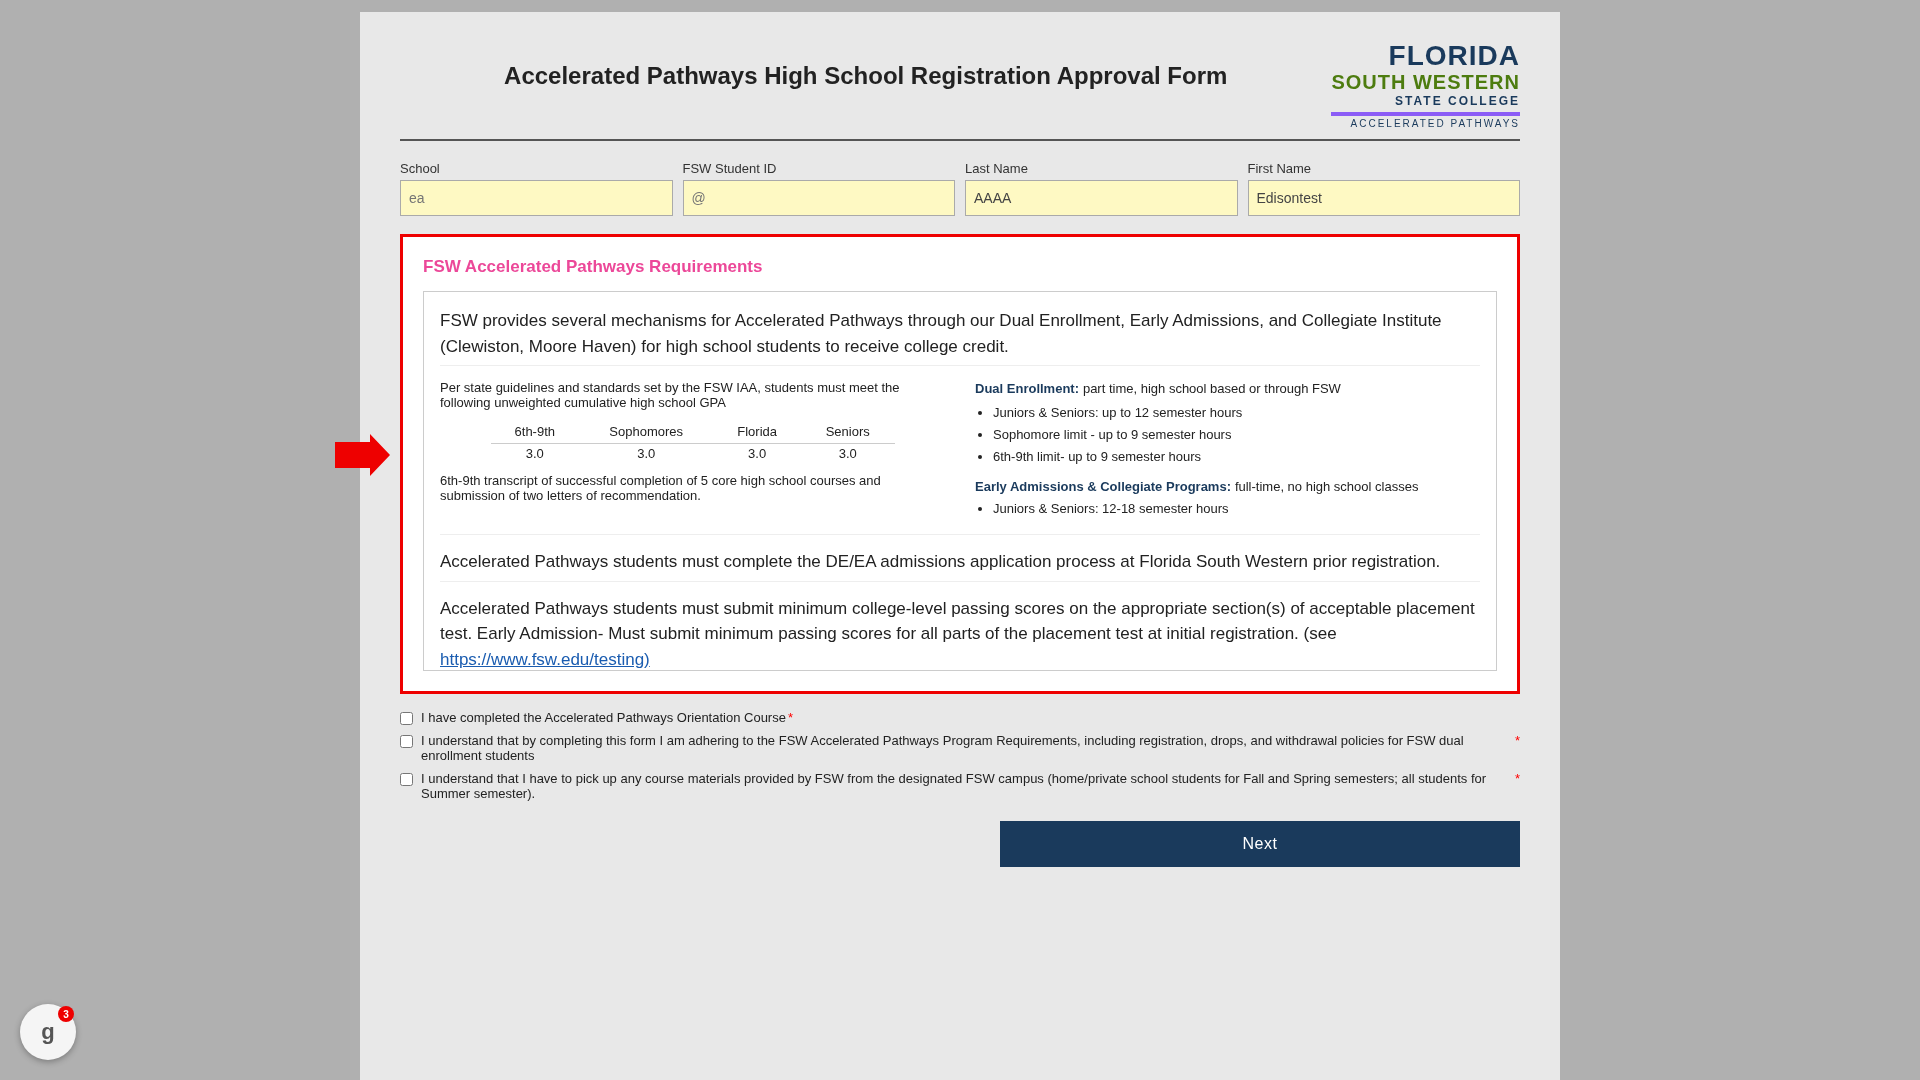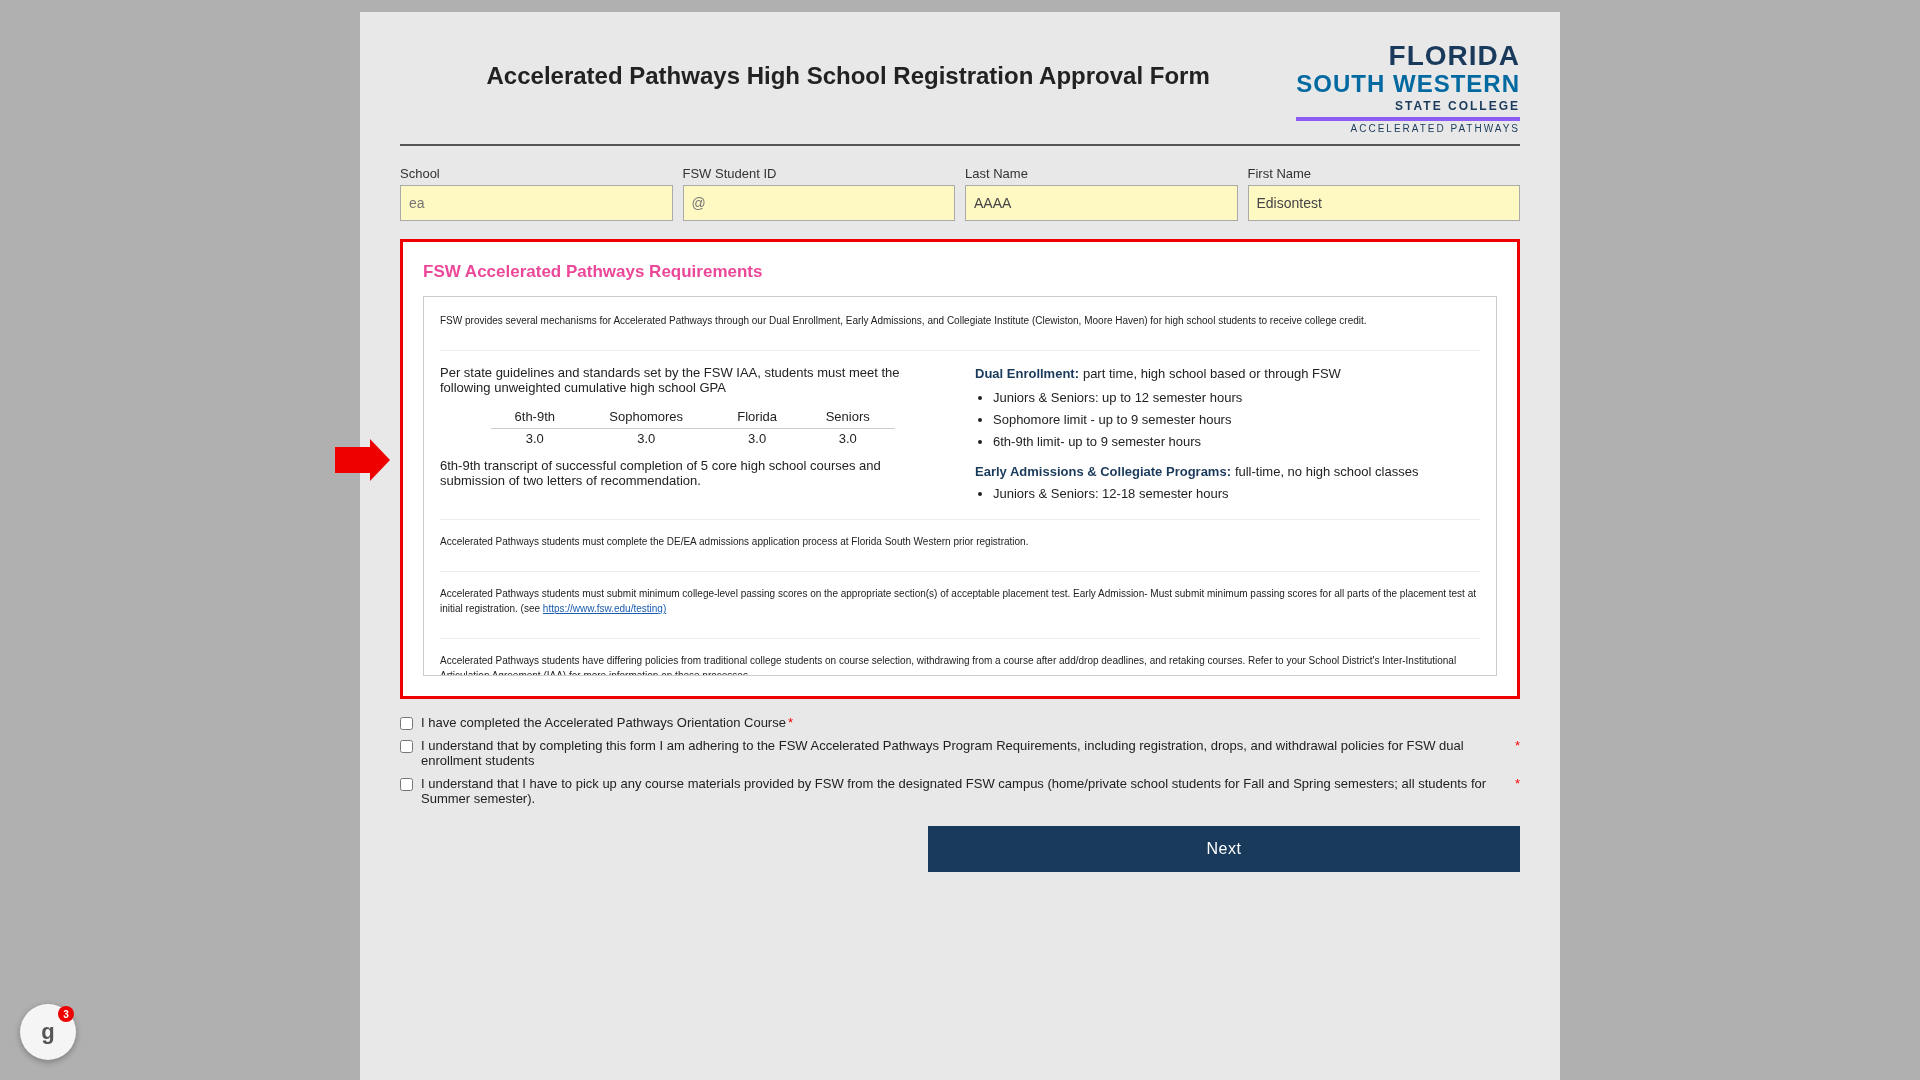--- a/index.html
+++ b/index.html
@@ -48,23 +48,23 @@
       flex-shrink: 0;
     }
     .logo-florida {
       font-size: 28px;
       font-weight: 900;
       color: #1a3a5c;
       line-height: 1;
       letter-spacing: 1px;
     }
     .logo-southwestern {
-      font-size: 24px;
-      font-weight: bold;
-      color: #0369a1;
+      font-size: 20px;
+      font-weight: bold;
+      color: #4d7c0f;
       line-height: 1.2;
       letter-spacing: 1px;
     }
     .logo-state {
       font-size: 12px;
       color: #1a3a5c;
       letter-spacing: 2px;
       font-weight: bold;
     }
     .logo-ap {
@@ -113,25 +113,25 @@
     }
     .requirements-content {
       max-height: 380px;
       overflow-y: scroll;
       padding-right: 8px;
       border: 1px solid #ccc;
       padding: 16px;
     }
     .req-paragraph {
       margin-bottom: 14px;
-      font-size: 10px;
+      font-size: 17px;
       line-height: 1.5;
       color: #222;
       border-bottom: 1px solid #eee;
-      padding-bottom: 22px;
+      padding-bottom: 6px;
     }
     .req-paragraph:last-child {
       border-bottom: none;
     }
     .two-col {
       display: flex;
       gap: 30px;
       margin-bottom: 14px;
       border-bottom: 1px solid #eee;
       padding-bottom: 14px;
@@ -198,21 +198,21 @@
       justify-content: flex-end;
       margin-top: 20px;
     }
     .next-btn {
       background: #1a3a5c;
       color: white;
       border: none;
       padding: 14px 0;
       font-size: 16px;
       cursor: pointer;
-      width: 592px;
+      width: 520px;
       text-align: center;
       font-weight: normal;
       letter-spacing: 0.5px;
     }
     .google-badge {
       position: fixed;
       bottom: 20px;
       left: 20px;
       width: 56px;
       height: 56px;

